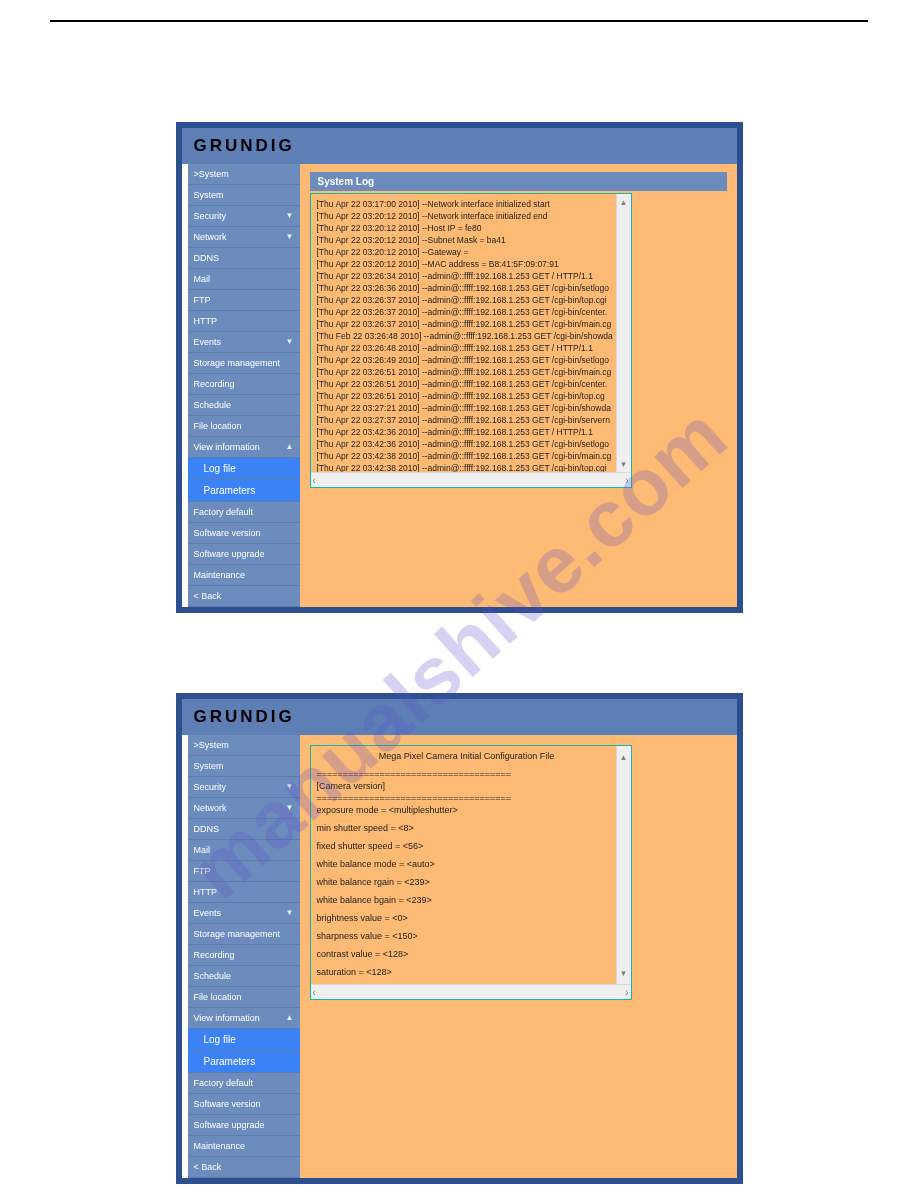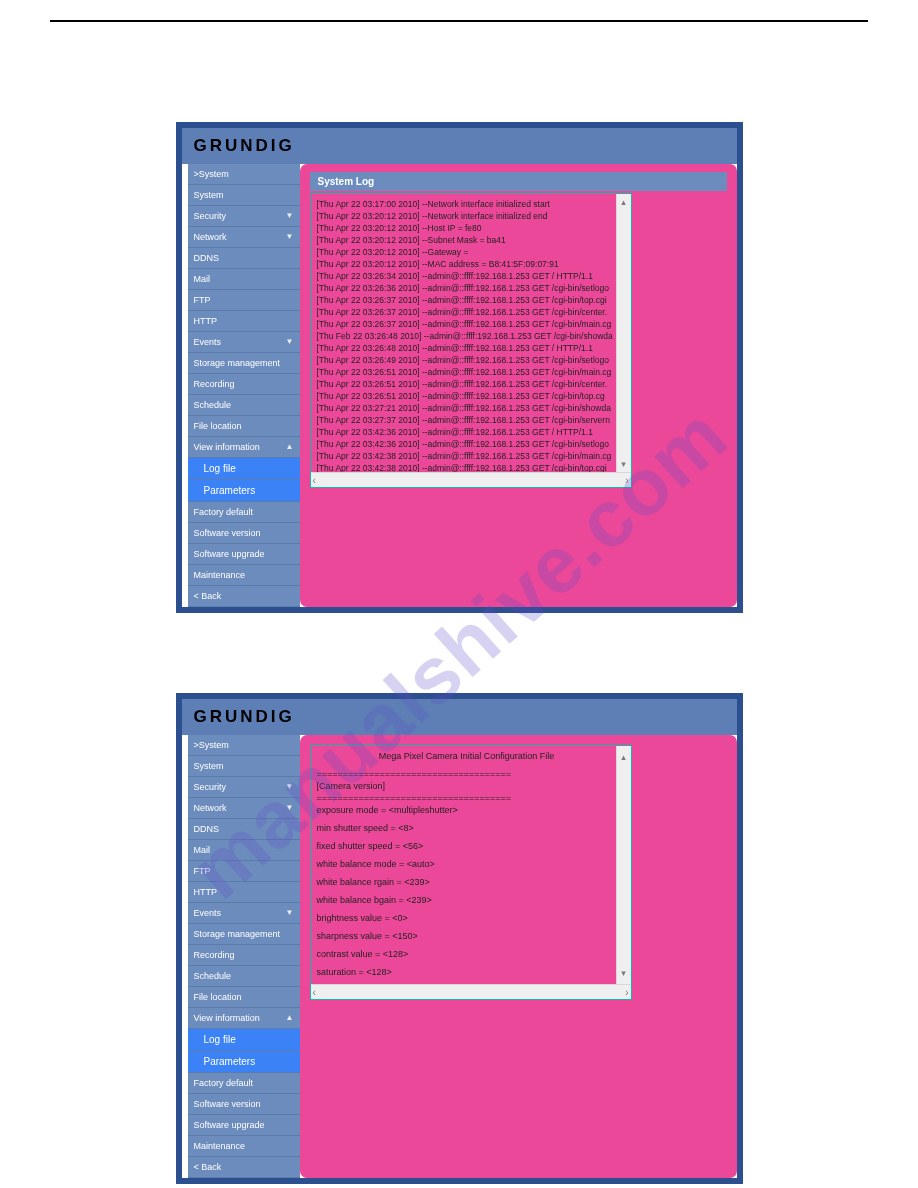--- a/index.html
+++ b/index.html
@@ -55,24 +55,23 @@
   }
   .nav-item .caret {
     position: absolute;
     right: 6px;
     top: 5px;
     font-size: 8px;
     opacity: .85;
   }
   .main {
     flex: 1;
-    background: #ec4899;
+    background: #fdba74;
     padding: 8px 10px 30px 10px;
     min-height: 380px;
-    border-radius: 7px;
   }
   .panel-title {
     background: #6c8cbd;
     color: #fff;
     font-size: 10px;
     font-weight: bold;
     padding: 4px 8px;
   }
   .scroll-wrap {
     border: 1px solid #14b8a6;

